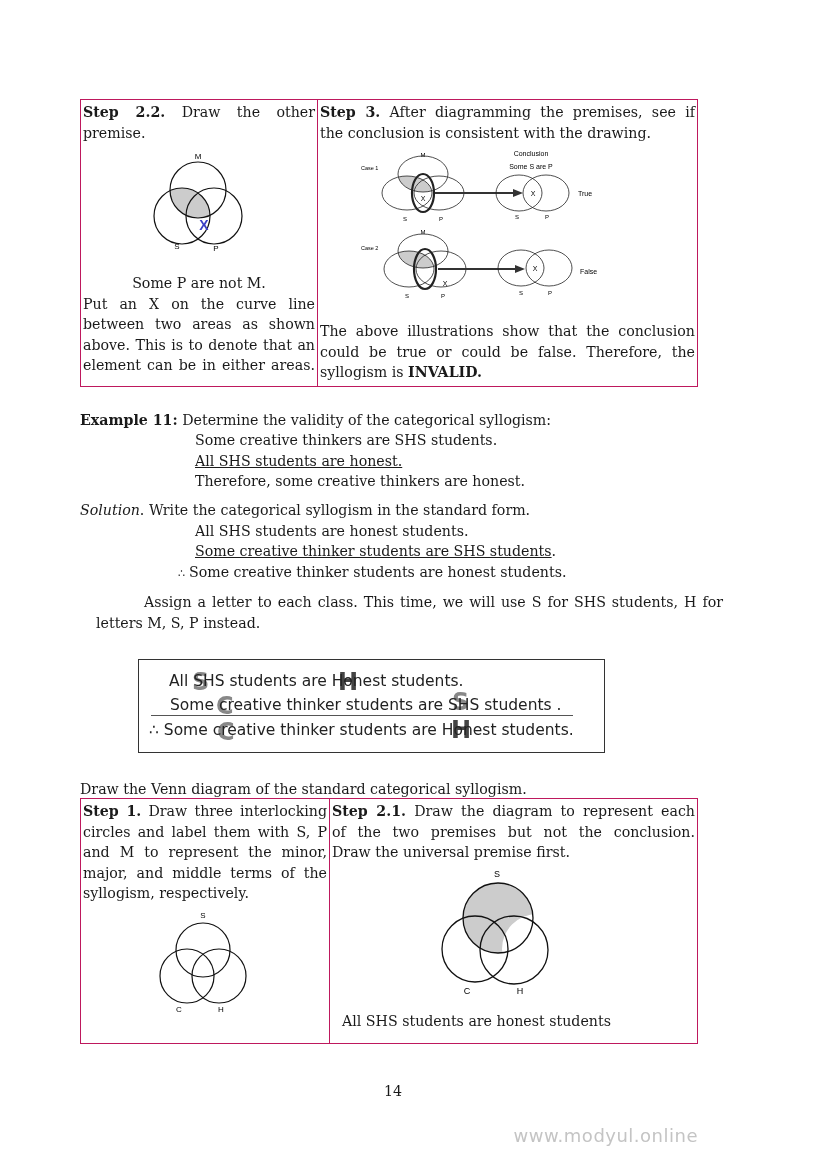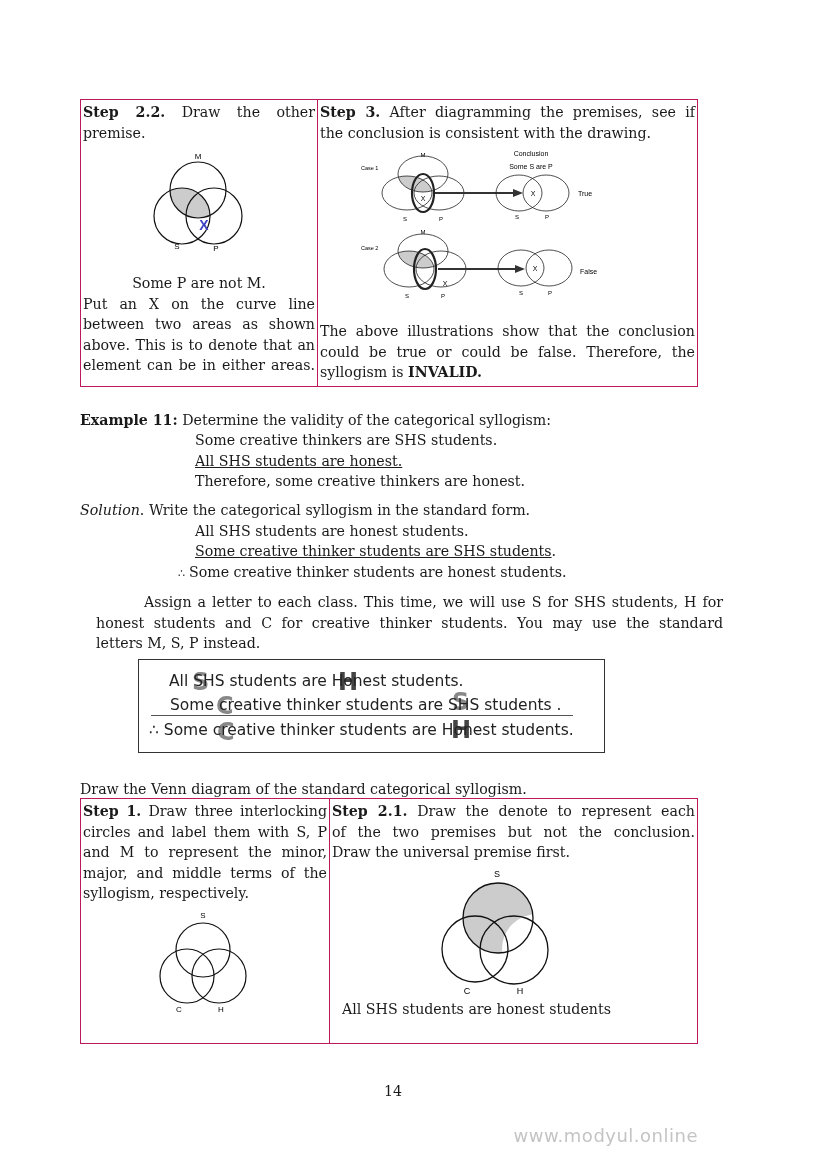--- a/index.html
+++ b/index.html
@@ -134,21 +134,20 @@
 
 <div class="abs serif" style="left:80px; top:500px;">
   <i>Solution</i><span>. Write the categorical syllogism in the standard form.</span>
 </div>
 <div class="abs serif" style="left:195px; top:521px;">All SHS students are honest students.</div>
 <div class="abs serif" style="left:195px; top:541px;"><span class="u">Some creative thinker students are SHS students</span><span>.</span></div>
 <div class="abs serif" style="left:178px; top:562px;"><span style="font-size:11px; margin-right:4px;">∴</span><span>Some creative thinker students are honest students.</span></div>
 
 <div class="abs serif" style="left:80px; top:592px; width:627px;margin-left:16px;">
   <div class="jl" style="text-indent:48px;">Assign a letter to each class. This time, we will use S for SHS students, H for</div>
-  <div class="jl">honest students and C for creative thinker students. You may use the standard</div>
   <div>letters M, S, P instead.</div>
 </div>
 
 <div class="boxfig">
   <span class="big" style="left:53px; top:8px;">S</span>
   <span class="big bigH" style="left:199px; top:8px;">H</span>
   <span class="big" style="left:77px; top:32px;">C</span>
   <span class="big" style="left:313px; top:28px;">S</span>
   <span class="big" style="left:78px; top:58px;">C</span>
   <span class="big bigH" style="left:312px; top:56px;">H</span>
@@ -172,39 +171,39 @@
       <svg width="244" height="112" viewBox="0 0 244 112" style="display:block; margin-top:2px;">
         <circle cx="120" cy="44" r="27" fill="none" stroke="#111" stroke-width="1.2"></circle>
         <circle cx="104" cy="70" r="27" fill="none" stroke="#111" stroke-width="1.2"></circle>
         <circle cx="136" cy="70" r="27" fill="none" stroke="#111" stroke-width="1.2"></circle>
         <text x="120" y="12" font-size="8" text-anchor="middle">S</text>
         <text x="96" y="106" font-size="8" text-anchor="middle">C</text>
         <text x="138" y="106" font-size="8" text-anchor="middle">H</text>
       </svg>
     </td>
     <td style="height:240px;">
-      <div class="jl"><b>Step 2.1.</b><span> Draw the denote to represent each</span></div>
+      <div class="jl"><b>Step 2.1.</b><span> Draw the diagram to represent each</span></div>
       <div class="jl">of the two premises but not the conclusion.</div>
       <div>Draw the universal premise first.</div>
       <svg width="346" height="130" viewBox="0 0 346 130" style="display:block; margin-top:2px;">
         <defs>
           <clipPath id="clipHout">
             <path d="M0,0 H346 V130 H0 Z M205,84 m-35,0 a35,35 0 1,0 70,0 a35,35 0 1,0 -70,0 Z" clip-rule="evenodd"></path>
           </clipPath>
         </defs>
         <g clip-path="url(#clipHout)">
               <circle cx="166" cy="53" r="35" fill="#cccccc"></circle>
             </g>
         <circle cx="166" cy="53" r="35" fill="none" stroke="#111" stroke-width="1.3"></circle>
         <circle cx="143" cy="84" r="33" fill="none" stroke="#111" stroke-width="1.3"></circle>
         <circle cx="182" cy="85" r="34" fill="none" stroke="#111" stroke-width="1.3"></circle>
         <text x="165" y="12" font-size="9" text-anchor="middle">S</text>
         <text x="135" y="129" font-size="9" text-anchor="middle">C</text>
         <text x="188" y="129" font-size="9" text-anchor="middle">H</text>
       </svg>
-      <div style="margin-top:4px; padding-left:10px;">All SHS students are honest students</div>
+      <div style="margin-top:16px; padding-left:10px;">All SHS students are honest students</div>
     </td>
   </tr>
 </tbody>
   </table>
 
 <div class="abs serif" style="left:0; width:786px; top:1081px; text-align:center;">14</div>
 <div class="watermark">www.modyul.online</div>
 
 </body></html>

